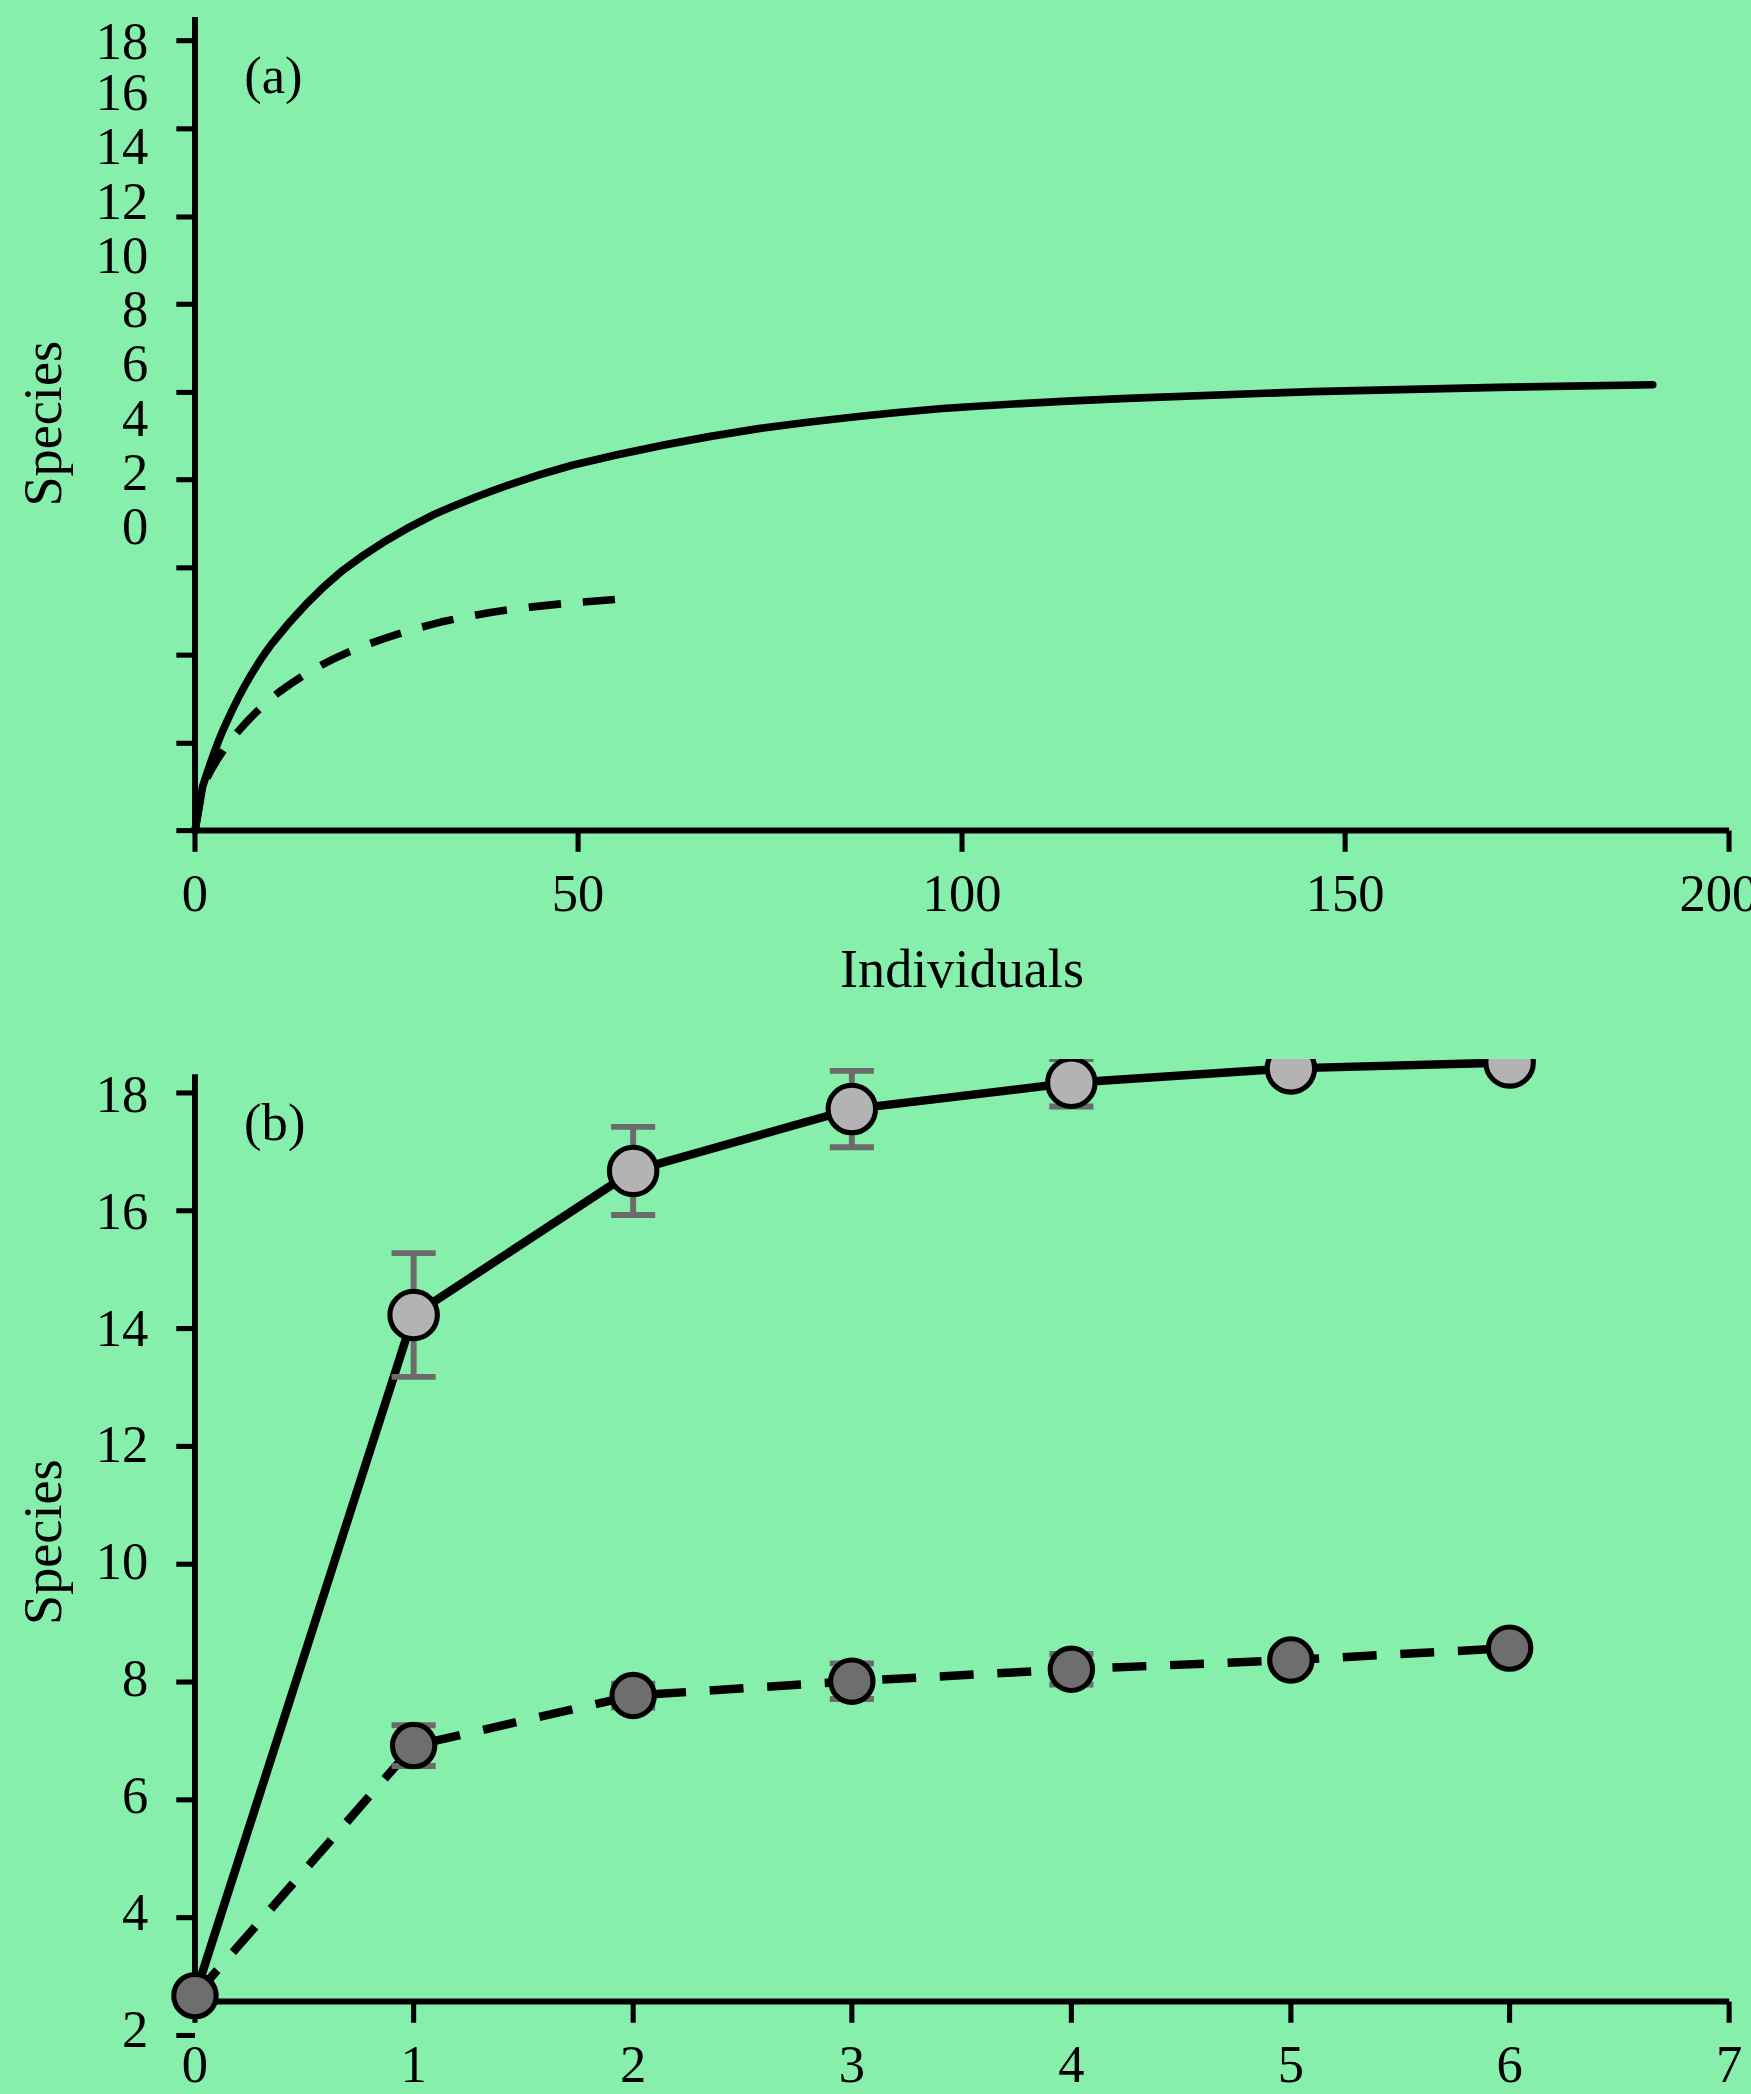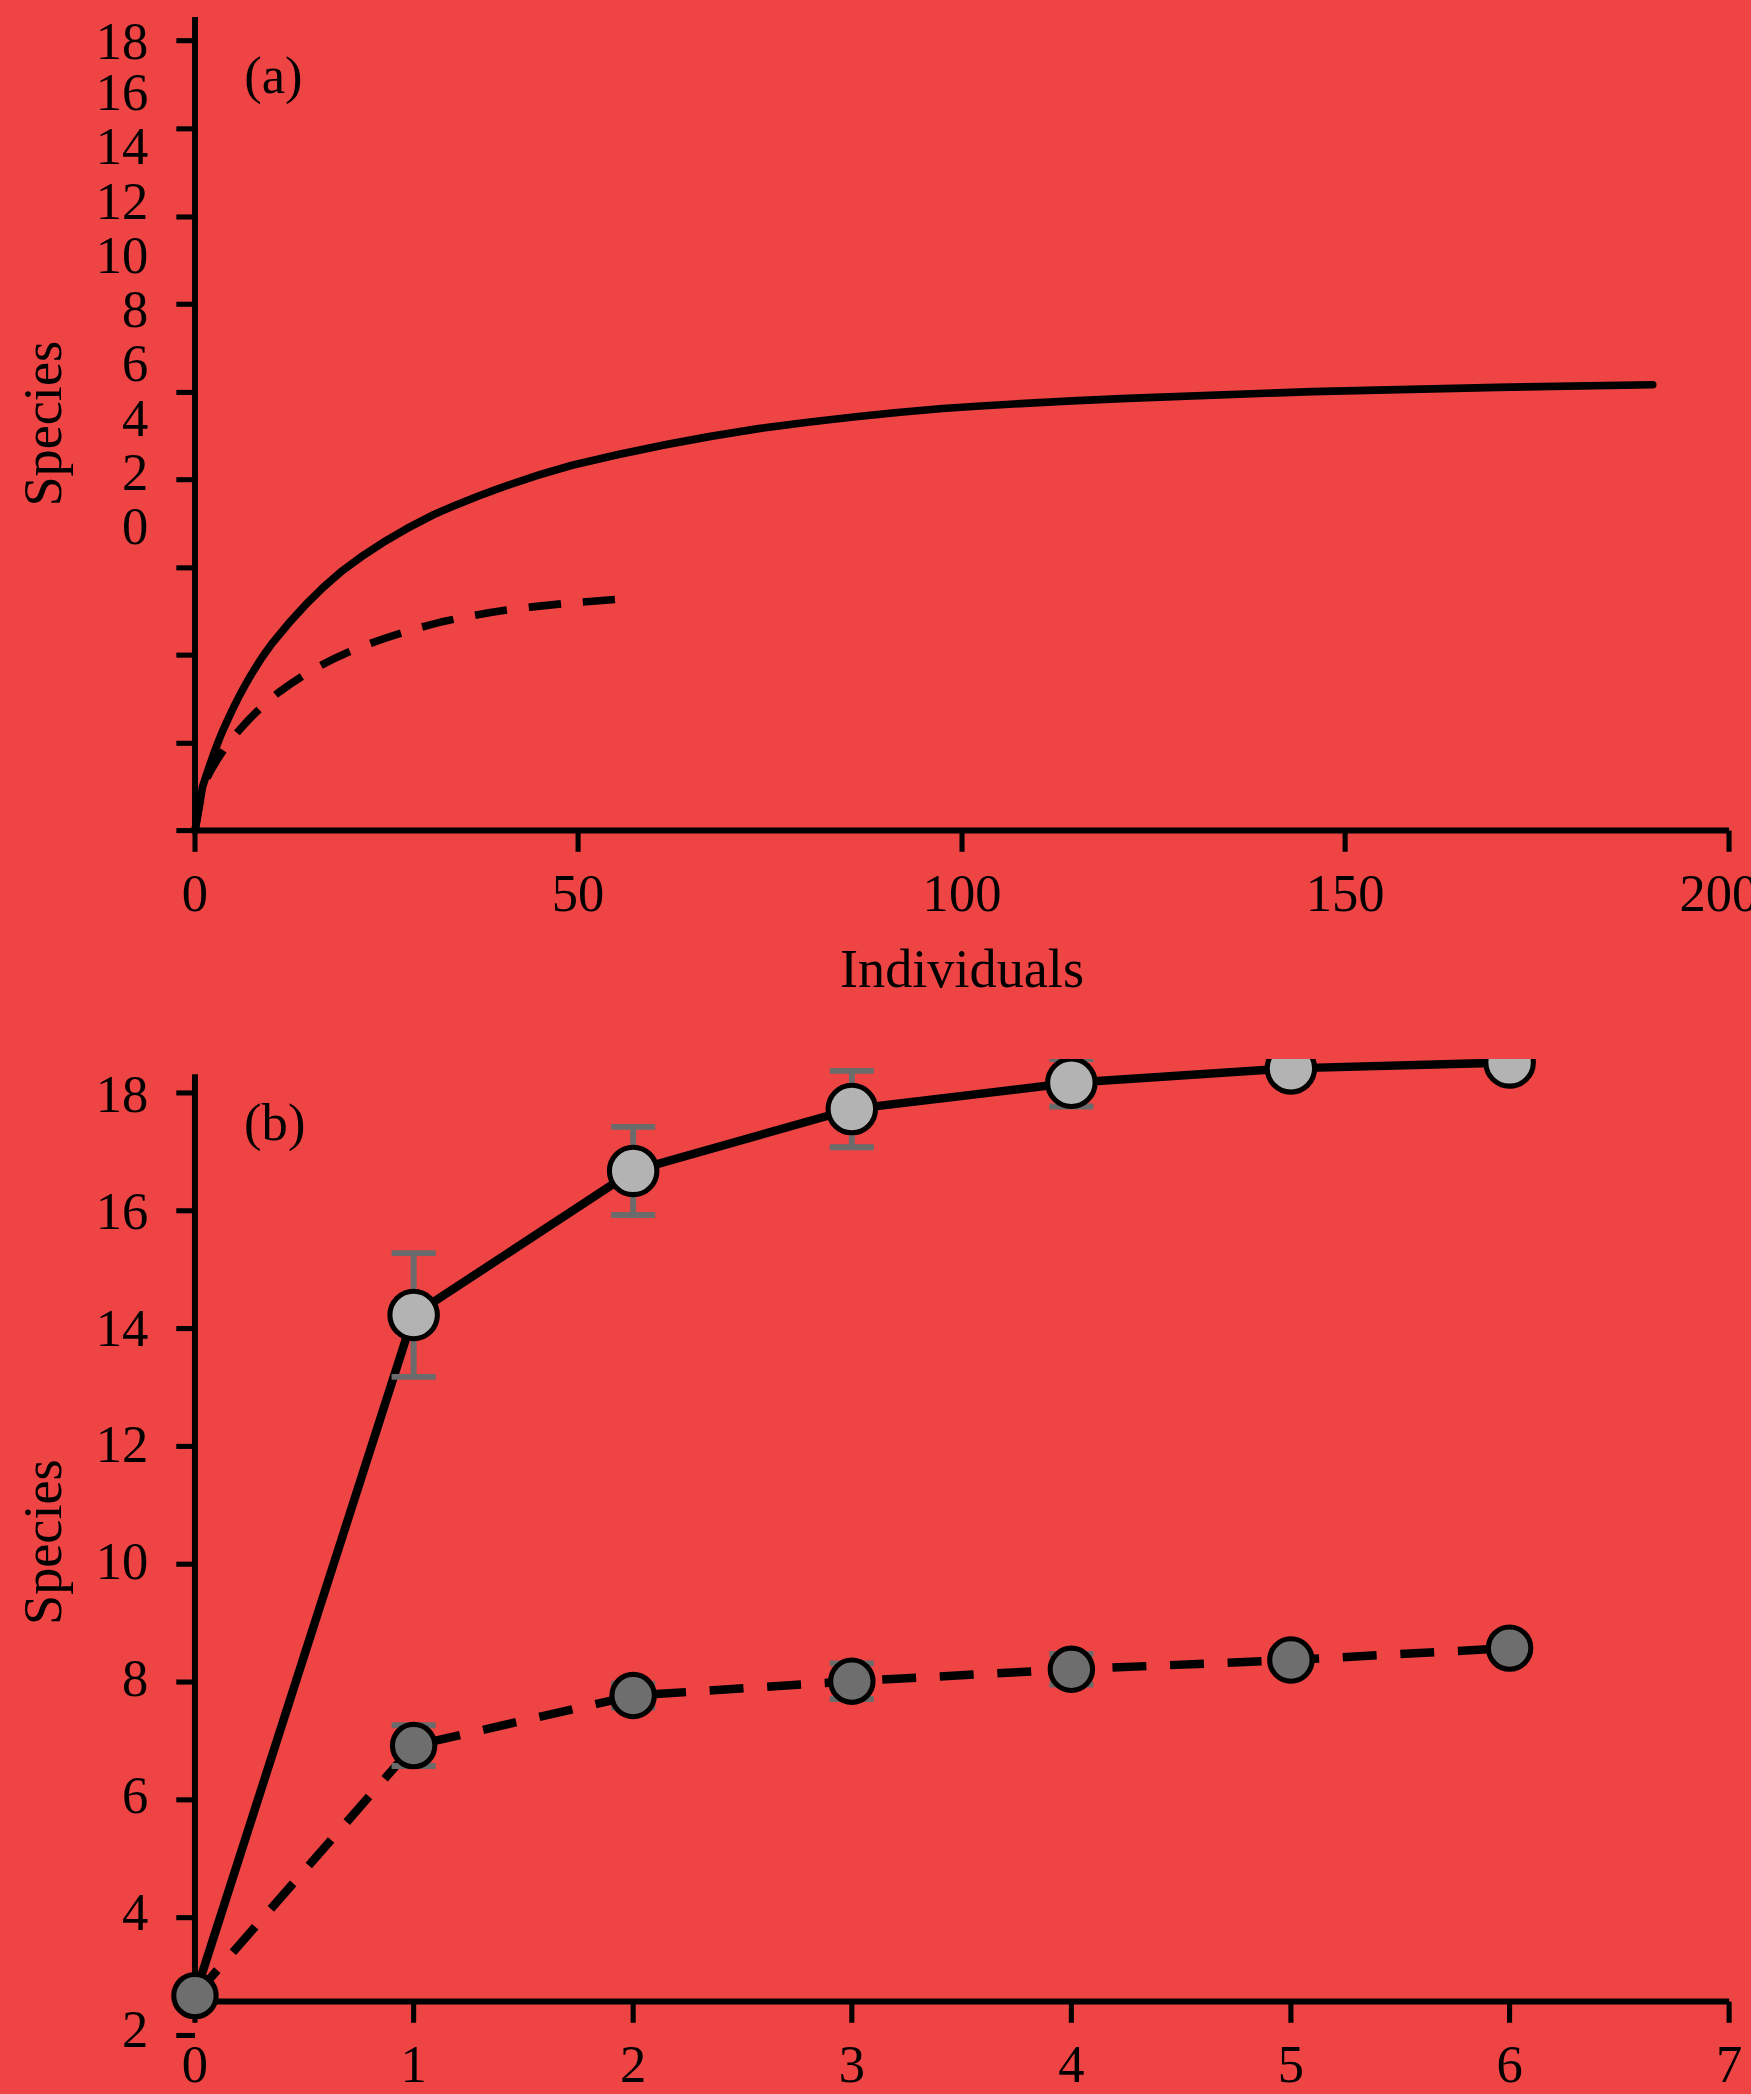--- a/index.html
+++ b/index.html
@@ -8,21 +8,21 @@
     background: #ffffff;
   }
   body {
     font-family: "Liberation Serif", "DejaVu Serif", serif;
     color: #000000;
   }
   #page {
     width: 1752px;
     height: 2094px;
     position: relative;
-    background: #ef4444;
+    background: #86efac;
     overflow: hidden;
   }
   .panel {
     position: absolute;
     left: 0;
     width: 1752px;
   }
   #panel-a { top: 0px; height: 1034px; }
   #panel-b { top: 1059px; height: 1035px; }
 

